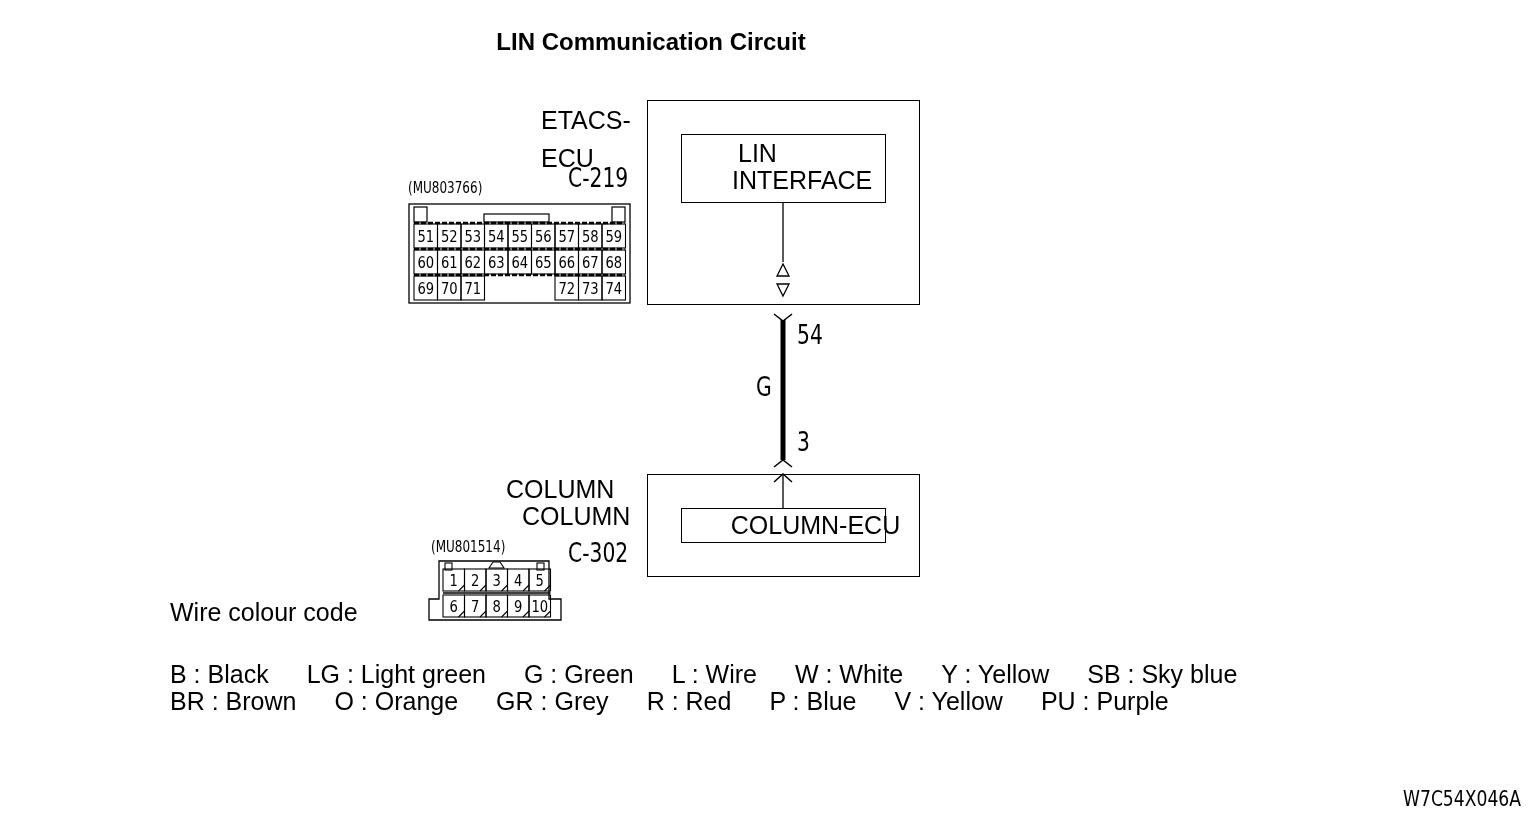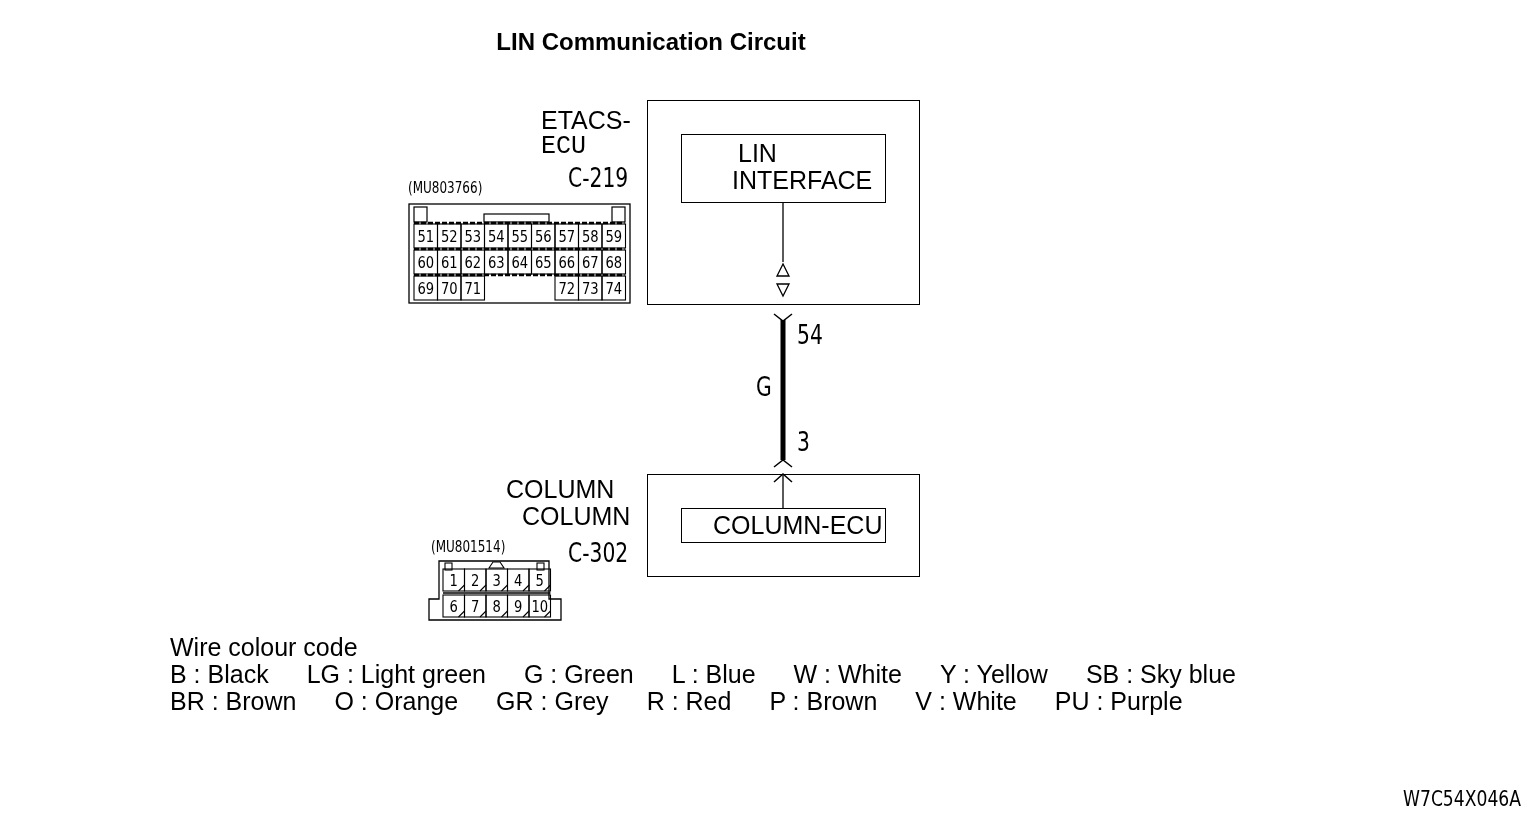--- a/index.html
+++ b/index.html
@@ -14,21 +14,21 @@
   svg text { font-family: "DejaVu Sans", sans-serif; }
   .legend { left: 170px; font-size: 25px; line-height: 27px; white-space: pre; }
   .legend span { margin-right: 38px; }
 </style>
 </head>
 <body>
 
 <div class="abs title">LIN Communication Circuit</div>
 
 <div class="abs lbl" style="left:541px; top:107px;">ETACS-</div>
-<div class="abs lbl" style="left:541px; top:133px;font-family:Liberation Mono, monospace;">ECU</div>
+<div class="abs lbl" style="left:541px; top:145px;">ECU</div>
 <div class="abs cond" style="left:568px; top:163px; font-size:26px; transform:scaleX(0.78);">C-219</div>
 <div class="abs cond" style="left:408px; top:179px; font-size:15px; transform:scaleX(0.8);">(MU803766)</div>
 
 <svg class="abs" style="left:405px; top:200px;" width="230" height="108" id="etacs-conn">
     <rect x="4" y="4" width="221" height="99" fill="#fff" stroke="#000" stroke-width="1.3"></rect>
     <rect x="9" y="7" width="13" height="15" fill="none" stroke="#000" stroke-width="1.2"></rect>
     <rect x="207" y="7" width="13" height="15" fill="none" stroke="#000" stroke-width="1.2"></rect>
     <rect x="79" y="14" width="65" height="8" fill="none" stroke="#000" stroke-width="1.2"></rect>
     <line x1="9" y1="23" x2="219.5" y2="23" stroke="#000" stroke-width="2.5" stroke-dasharray="5,2"></line>
     <line x1="9" y1="49" x2="219.5" y2="49" stroke="#000" stroke-width="2.5" stroke-dasharray="5,2"></line>
@@ -126,33 +126,33 @@
     <rect x="82.5" y="40" width="21.5" height="22" fill="none" stroke="#000" stroke-width="1.1"></rect>
     <line x1="98" y1="62" x2="104" y2="56" stroke="#000" stroke-width="1.1"></line>
     <text x="93.25" y="57" font-size="16" text-anchor="middle" transform="translate(93.25,0) scale(0.82,1) translate(-93.25,0)">9</text>
     <rect x="104" y="40" width="21.5" height="22" fill="none" stroke="#000" stroke-width="1.1"></rect>
     <line x1="119.5" y1="62" x2="125.5" y2="56" stroke="#000" stroke-width="1.1"></line>
     <text x="114.75" y="57" font-size="16" text-anchor="middle" transform="translate(114.75,0) scale(0.82,1) translate(-114.75,0)">10</text>
   </svg>
 
 <div class="abs box" style="left:647px; top:474px; width:273px; height:103px;"></div>
 <div class="abs box" style="left:681px; top:508px; width:205px; height:35px;"></div>
-<div class="abs inner-text" style="left:681px; top:512px; width:205px; ">COLUMN-ECU</div>
+<div class="abs inner-text" style="left:681px; top:512px; width:205px; text-align:center;">COLUMN-ECU</div>
 
 <svg class="abs" style="left:0; top:0;" width="1533" height="816">
   <line x1="783" y1="203" x2="783" y2="262" stroke="#000" stroke-width="1.3"></line>
   <polygon points="783,264 777,276 789,276" fill="#fff" stroke="#000" stroke-width="1.3"></polygon>
   <polygon points="777,284 789,284 783,296" fill="#fff" stroke="#000" stroke-width="1.3"></polygon>
   <polyline points="774,314 783,321 792,314" fill="none" stroke="#000" stroke-width="1.5"></polyline>
   <line x1="783" y1="320" x2="783" y2="460" stroke="#000" stroke-width="5"></line>
   <polyline points="774,467 783,460 792,467" fill="none" stroke="#000" stroke-width="1.5"></polyline>
   <polyline points="774,482 783,474 792,482" fill="none" stroke="#000" stroke-width="1.5"></polyline>
   <line x1="783" y1="474" x2="783" y2="508" stroke="#000" stroke-width="1.3"></line>
 </svg>
 <div class="abs cond" style="left:797px; top:320px; font-size:26px; transform:scaleX(0.78);">54</div>
 <div class="abs cond" style="left:756px; top:372px; font-size:26px; transform:scaleX(0.78);">G</div>
 <div class="abs cond" style="left:797px; top:427px; font-size:26px; transform:scaleX(0.78);">3</div>
 
-<div class="abs legend" style="top:634px;text-align:center;">Wire colour code</div>
-<div class="abs legend" style="top:661px;" id="legend-row1"><span>B : Black</span><span>LG : Light green</span><span>G : Green</span><span>L : Blue</span><span>W : White</span><span>Y : Yellow</span><span>SB : Sky blue</span></div>
-<div class="abs legend" style="top:688px;" id="legend-row2"><span>BR : Brown</span><span>O : Orange</span><span>GR : Grey</span><span>R : Red</span><span>P : Brown</span><span>V : White</span><span>PU : Purple</span></div>
+<div class="abs legend" style="top:599px;text-align:center;">Wire colour code</div>
+<div class="abs legend" style="top:661px;" id="legend-row1"><span>B : Black</span><span>LG : Light green</span><span>G : Green</span><span>L : Wire</span><span>W : White</span><span>Y : Yellow</span><span>SB : Sky blue</span></div>
+<div class="abs legend" style="top:688px;" id="legend-row2"><span>BR : Brown</span><span>O : Orange</span><span>GR : Grey</span><span>R : Red</span><span>P : Blue</span><span>V : Yellow</span><span>PU : Purple</span></div>
 
 <div class="abs cond" style="left:1403px; top:786px; font-size:22px; transform:scaleX(0.78);">W7C54X046A</div>
 
 </body></html>

